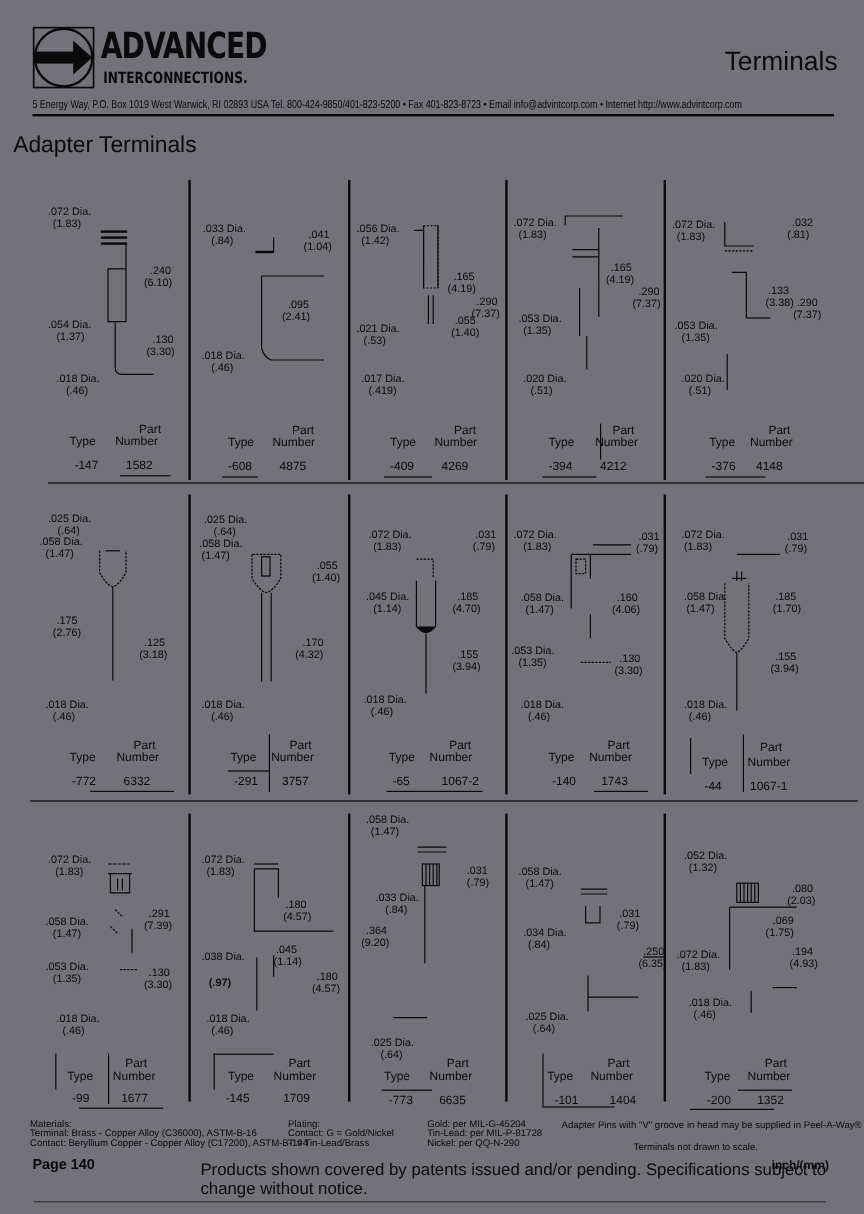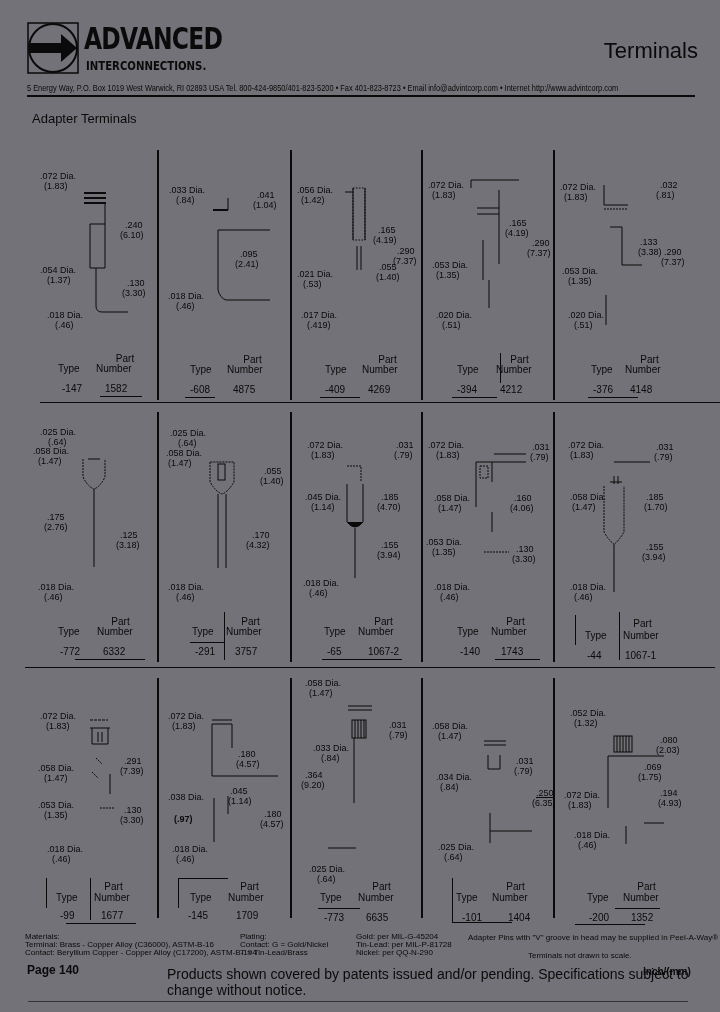--- a/index.html
+++ b/index.html
@@ -4,21 +4,21 @@
 <style>
   html,body{margin:0;padding:0;}
   body{width:720px;height:1012px;background:#737279;color:#0a0a0a;font-family:"Liberation Sans",sans-serif;position:relative;overflow:hidden;}
   .abs{position:absolute;}
   .logo{left:27px;top:22px;width:52px;height:52px;}
   .brand1{left:84px;top:24px;font-family:"DejaVu Sans",sans-serif;font-weight:bold;font-size:30px;letter-spacing:-1px;transform:scaleX(0.78);transform-origin:left top;line-height:30px;}
   .brand2{left:86px;top:59px;font-family:"DejaVu Sans",sans-serif;font-weight:bold;font-size:13px;transform:scaleX(0.78);transform-origin:left top;line-height:14px;}
   .section{right:22px;top:38px;font-size:22px;font-weight:normal;}
   .address{left:27px;top:82px;font-size:9.5px;white-space:nowrap;transform:scaleX(0.78);transform-origin:left top;}
   .hrule{left:27px;top:95px;width:668px;height:1.5px;background:#0a0a0a;}
-  .subtitle{left:32px;top:111px;font-size:13px;}
+  .subtitle{left:11px;top:111px;font-size:19px;}
   .vline{position:absolute;width:1.5px;background:#0a0a0a;}
   .cell{position:absolute;}
   .dim{position:absolute;font-size:9px;line-height:10px;white-space:nowrap;}
   .tbl{position:absolute;font-size:10px;}
   .tbl .h{position:absolute;white-space:nowrap;text-align:center;}
   .tbl .v{position:absolute;white-space:nowrap;}
   .tbl .ul{position:absolute;height:1px;background:#0a0a0a;}
   .foot{position:absolute;font-size:8px;line-height:9.5px;white-space:nowrap;}
   .page{left:27px;top:963px;font-size:12px;font-weight:bold;}
   .disc{left:167px;top:966px;font-size:14px;}

